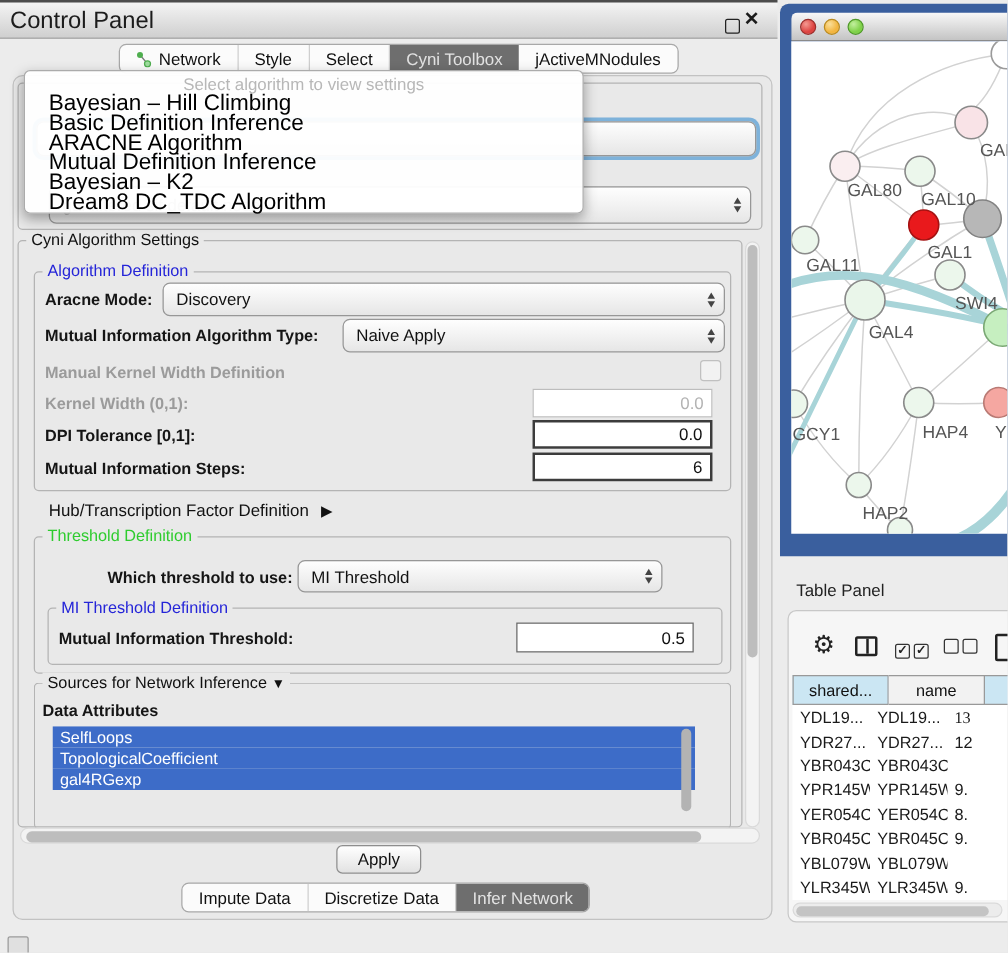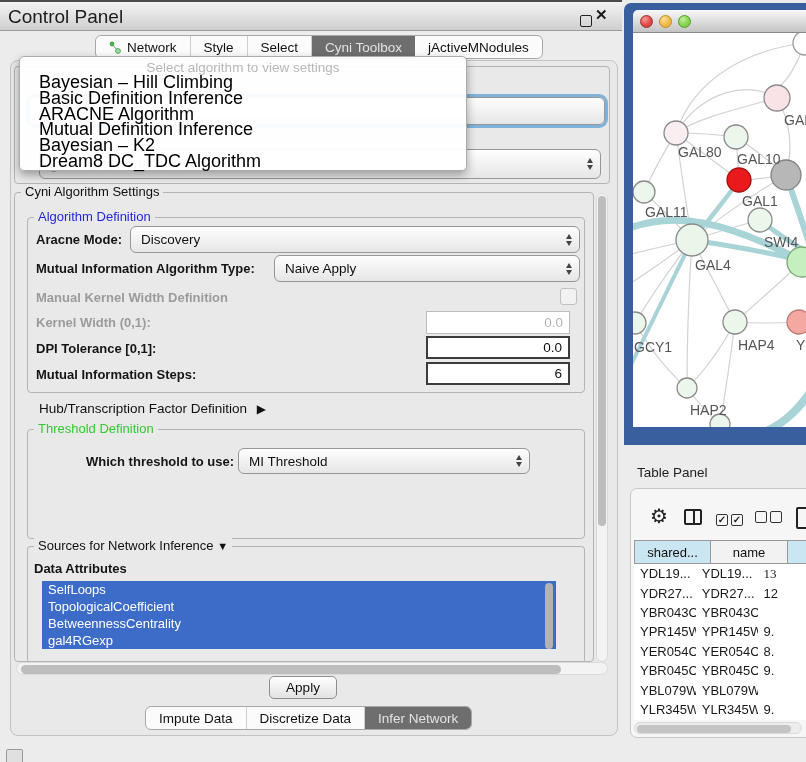--- a/index.html
+++ b/index.html
@@ -163,32 +163,38 @@
   <div class="abs grp" style="left:12px;top:236px;width:558px;height:110px">
     <span class="grp-label green">Threshold Definition</span>
     <span class="abs lbl" style="left:58px;top:24px">Which threshold to use:</span>
     <div class="combo abs" style="left:210px;top:18px;width:292px;height:26px">
       <span>MI Threshold</span>
       <span class="stepper">
           <span class="tri-up"></span>
           <span class="tri-dn"></span>
         </span>
     </div>
+    <div class="abs grp" style="left:10px;top:56px;width:540px;height:46px">
+      <span class="grp-label blue" style="background:#e9e9e9">MI Threshold Definition</span>
+      <span class="abs lbl" style="left:8px;top:16px">Mutual Information Threshold:</span>
+      <div class="numin abs" style="left:374px;top:11px;width:142px;height:24px;border:1.5px solid #666">
+        <span>0.5</span>
+      </div>
+    </div>
   </div>
 
   <div class="abs grp" style="left:12px;top:353px;width:558px;height:117px;border-bottom:none">
     <span class="grp-label">
       <span>Sources for Network Inference</span>
       <span style="font-size:11px">▼</span>
     </span>
     <span class="abs lbl" style="left:6px;top:14px">Data Attributes</span>
     <div class="abs" style="left:14px;top:34px;width:514px;height:72px;overflow:hidden">
         <div class="list-item">SelfLoops</div>
         <div class="list-item">TopologicalCoefficient</div>
-        <div class="list-item">BetweennessCentrality</div>
         <div class="list-item">gal4RGexp</div>
       </div>
     <div class="abs thumb" style="left:517px;top:36px;width:8px;height:66px;background:#b3b3b3"></div>
   </div>
 </div>
 
 <div class="abs sbar-v" style="left:596px;top:193px;width:12px;height:469px">
   <div class="thumb" style="position:absolute;left:1px;top:2px;width:8px;height:330px"></div>
 </div>
 

